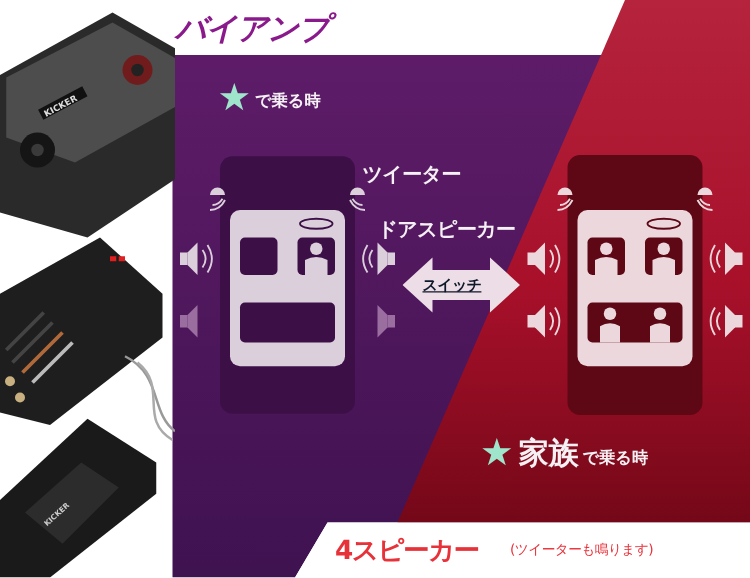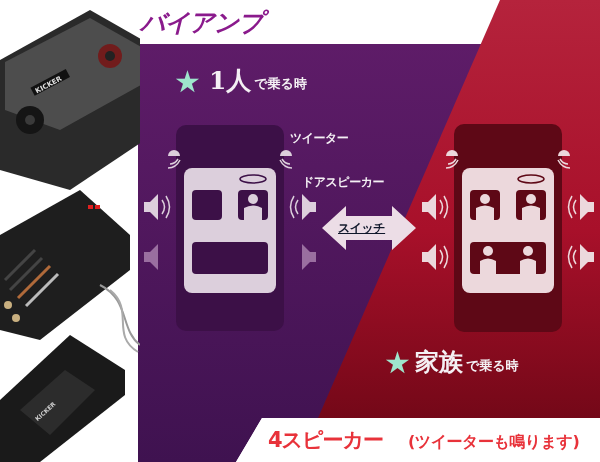--- a/index.html
+++ b/index.html
@@ -6,23 +6,23 @@
   html, body { width: 600px; height: 462px; overflow: hidden; background: #ffffff; }
   body { position: relative; font-family: "DejaVu Sans", sans-serif; }
   .abs { position: absolute; }
   #bg { position: absolute; left: 0; top: 0; width: 600px; height: 462px; }
   .title-main {
     left: 140px; top: 6px; font-size: 25px; font-weight: bold; color: #8a1a8c;
     letter-spacing: -1px; font-style: italic;
   }
   .star { color: #9ee5cc; font-size: 30px; line-height: 30px; }
   .h-white { color: #f4f0f4; font-weight: bold; }
-  .label-small { color: #f4f0f4; font-size: 12px; font-weight: bold; letter-spacing: -0.5px; }
+  .label-small { color: #f4f0f4; font-size: 16px; font-weight: bold; letter-spacing: -0.5px; }
   .footer-main { left: 268px; top: 426px; color: #e8323a; font-size: 21px; font-weight: bold; letter-spacing: -1px; }
-  .footer-sub { left: 408px; top: 432px; color: #e8323a; font-size: 16px; font-weight: bold; letter-spacing: -0.5px; }
+  .footer-sub { left: 408px; top: 432px; color: #e8323a; font-size: 11px; font-weight: normal; letter-spacing: -0.5px; }
   .switch-label { left: 338px; top: 220px; font-size: 12px; font-weight: bold; color: #0f172a; letter-spacing: -0.5px; text-decoration: underline; }
 </style>
 </head>
 <body>
 
 <svg id="bg" viewBox="0 0 600 462" xmlns="http://www.w3.org/2000/svg">
   <defs>
     <linearGradient id="gPurple" x1="0" y1="0" x2="0" y2="1">
       <stop offset="0" stop-color="#5e1c68"></stop>
       <stop offset="1" stop-color="#3f1250"></stop>
@@ -75,21 +75,20 @@
       <polygon points="20,410 65,370 95,390 50,435" fill="#2c2c2c"></polygon>
       <text x="34" y="418" font-size="6" fill="#cccccc" font-family="DejaVu Sans, sans-serif" font-weight="bold" transform="rotate(-42 40 415)">KICKER</text>
     </g>
   </svg>
 </div>
 
 <div class="abs title-main">バイアンプ</div>
 
 <div class="abs" style="left:174px;top:64px;display:flex;align-items:flex-end;">
   <span class="star">★</span>
-  <span class="h-white" style="font-size:25px;margin-left:8px;font-family:'DejaVu Serif', serif;">1人</span>
   <span class="h-white" style="font-size:13px;margin-left:3px;margin-bottom:4px;">で乗る時</span>
 </div>
 
 <div class="abs label-small" style="left:290px;top:130px;">ツイーター</div>
 <div class="abs label-small" style="left:302px;top:174px;">ドアスピーカー</div>
 
 <svg class="abs" style="left:140px;top:120px;" width="180" height="220" viewBox="0 0 180 220" xmlns="http://www.w3.org/2000/svg">
   <rect x="36" y="5" width="108" height="206" rx="10" fill="#3c1047"></rect>
   <rect x="44" y="48" width="92" height="125" rx="8" fill="#dccfdc"></rect>
   <rect x="52" y="70" width="30" height="30" rx="4" fill="#3c1047"></rect>

